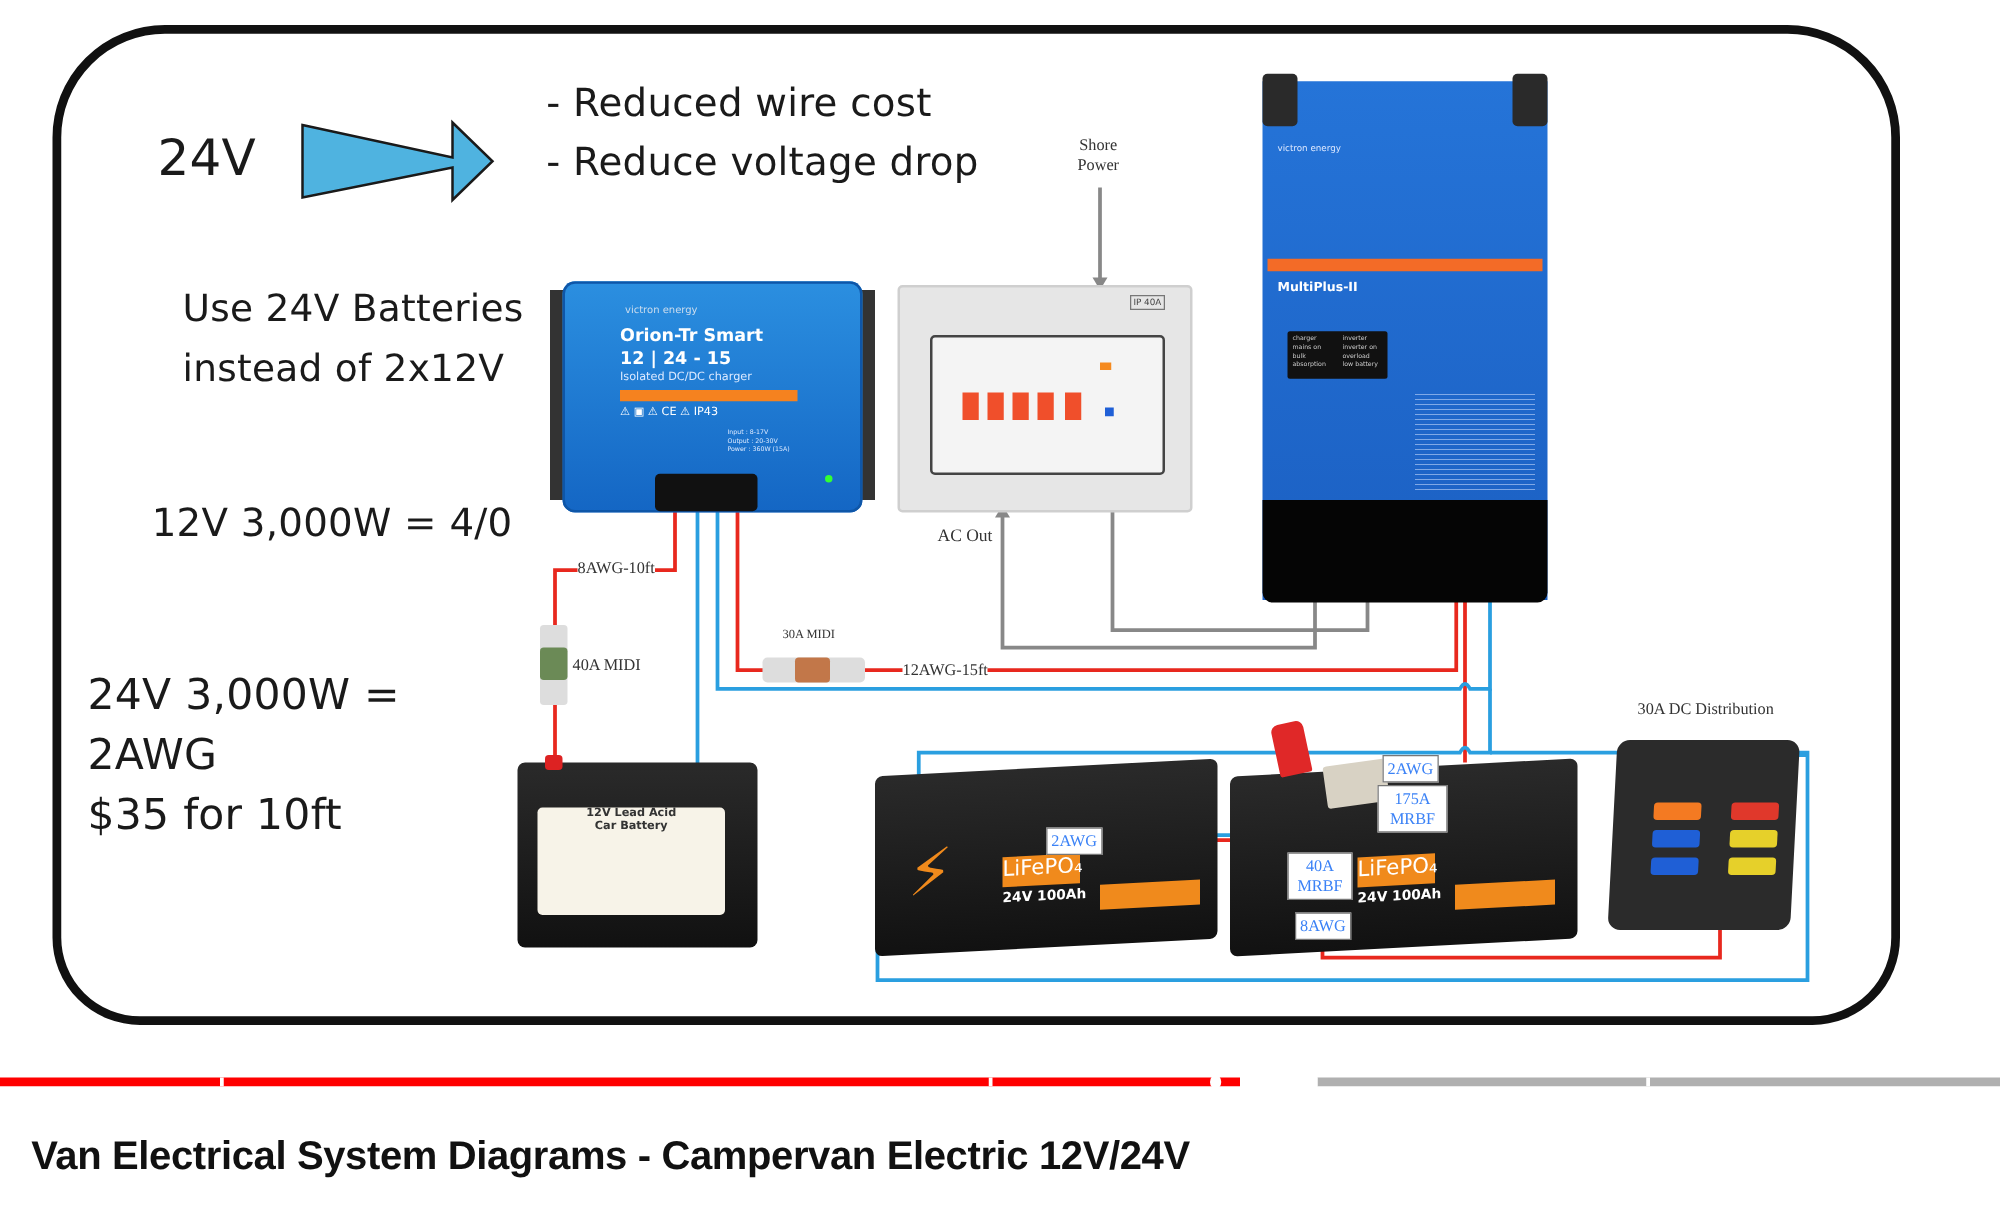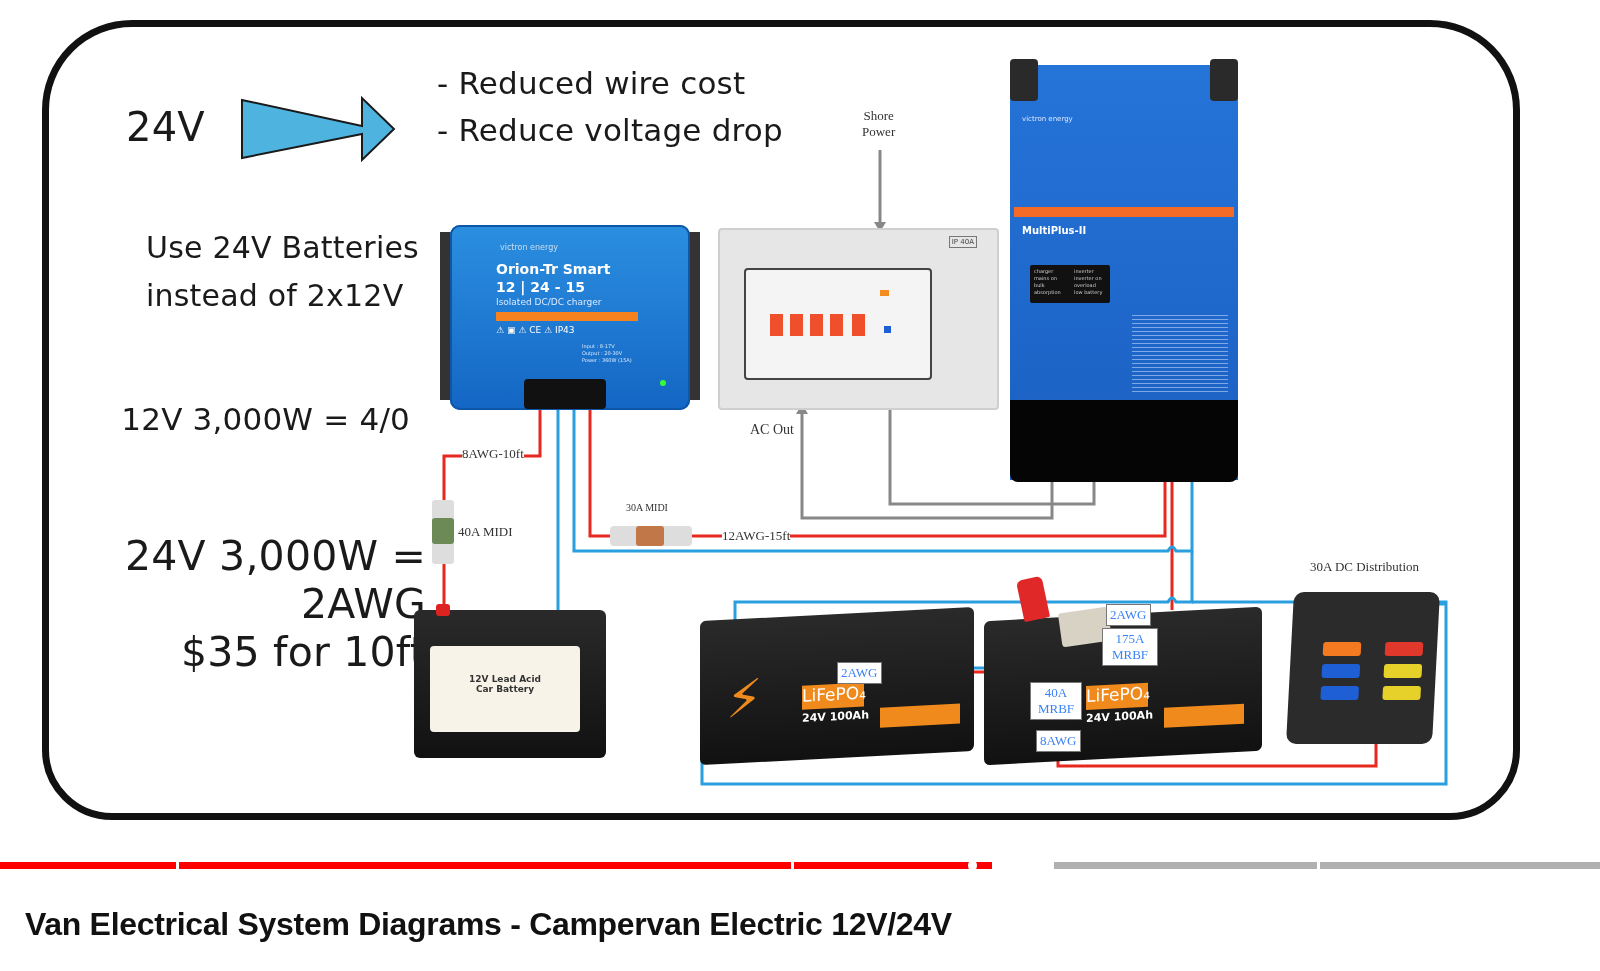--- a/index.html
+++ b/index.html
@@ -6,21 +6,21 @@
   body{width:1600px;height:971px;position:relative;overflow:hidden;font-family:"DejaVu Sans",sans-serif;}
   .abs{position:absolute;}
   #frame{position:absolute;left:42px;top:20px;width:1478px;height:800px;border:7px solid #111;border-radius:90px 90px 70px 70px;box-sizing:border-box;background:#fff;}
   .hand{font-family:"DejaVu Sans",sans-serif;color:#1a1a1a;letter-spacing:0.2px;}
   .serif{font-family:"Liberation Serif",serif;color:#333;}
   .label-box{background:#fff;border:1px solid #777;font-family:"Liberation Serif",serif;font-size:13px;color:#3b82f6;text-align:center;line-height:16px;padding:2px 3px;}
   
   .orion{left:450px;top:225px;width:240px;height:185px;background:linear-gradient(#2b8fe0,#1466c4);border-radius:10px;box-shadow:inset 0 0 0 2px #0e56a8;}
   .multi{left:1010px;top:65px;width:228px;height:415px;background:linear-gradient(#2574d8,#1b5fc2);}
   .multi-bottom{left:1010px;top:400px;width:228px;height:82px;background:#050505;border-radius:0 0 8px 8px;}
-  .acbox{left:718px;top:228px;width:232px;height:178px;background:#e6e6e6;border:2px solid #cfcfcf;border-radius:4px;padding-left:45px;}
+  .acbox{left:718px;top:228px;width:232px;height:178px;background:#e6e6e6;border:2px solid #cfcfcf;border-radius:4px;}
   .battery{background:linear-gradient(#2a2a2a,#111);border-radius:6px;}
   #progress-track{position:absolute;left:0;top:862px;width:1600px;height:7px;}
   .seg{position:absolute;top:0;height:7px;}
   #title{position:absolute;left:25px;top:906px;font-family:"Liberation Sans",sans-serif;font-weight:bold;font-size:32px;color:#111;letter-spacing:-0.3px;}
 </style>
 </head>
 <body>
 
 <div id="frame"></div>
 
@@ -35,21 +35,21 @@
 </div>
 
 <div class="abs hand" style="left:106px;top:224px;font-size:30px;line-height:48px;margin-left:40px;">
   <div>Use 24V Batteries</div>
   <div>instead of 2x12V</div>
 </div>
 
 <div class="abs hand" style="left:70px;top:395px;width:340px;text-align:right;font-size:31px;line-height:48px;">
   <div>12V 3,000W = 4/0</div>
 </div>
-<div class="abs hand" style="left:86px;top:532px;width:340px;text-align:right;font-size:41px;line-height:48px;">
+<div class="abs hand" style="left:70px;top:532px;width:340px;text-align:left;font-size:34px;line-height:48px;">
   <div>24V 3,000W = 2AWG</div>
   <div>$35 for 10ft</div>
 </div>
 
 <svg class="abs" style="left:0;top:0;" width="1600" height="850">
   <g fill="none" stroke-width="3">
 
     <path d="M880,150 L880,226" stroke="#888"></path>
     <polygon points="874,222 886,222 880,232" fill="#888" stroke="none"></polygon>
     <path d="M1052,450 L1052,518 L802,518 L802,408" stroke="#888"></path>
@@ -137,21 +137,21 @@
 <div class="abs serif" style="left:458px;top:524px;font-size:13px;">40A MIDI</div>
 <div class="abs serif" style="left:462px;top:446px;font-size:13px;background:#fff;">8AWG-10ft</div>
 <div class="abs" style="left:610px;top:526px;width:82px;height:20px;background:#ddd;border-radius:4px;">
   <div class="abs" style="left:26px;top:0;width:28px;height:20px;background:#c27749;border-radius:3px;"></div>
 </div>
 <div class="abs serif" style="left:626px;top:502px;font-size:10px;">30A MIDI</div>
 <div class="abs serif" style="left:722px;top:528px;font-size:13px;background:#fff;">12AWG-15ft</div>
 
 <div class="abs battery" style="left:414px;top:610px;width:192px;height:148px;">
   <div class="abs" style="left:16px;top:36px;width:150px;height:86px;background:#f7f3e8;border-radius:4px;font-size:9px;color:#333;text-align:center;">
-    <div style="padding-top:28px;font-weight:bold;">12V Lead Acid</div>
+    <div style="font-weight:bold;">12V Lead Acid</div>
     <div style="font-weight:bold;">Car Battery</div>
   </div>
   <div class="abs" style="left:22px;top:-6px;width:14px;height:12px;background:#d22;border-radius:3px;"></div>
 </div>
 
 <div class="abs battery" style="left:700px;top:614px;width:274px;height:144px;transform:skewY(-3deg);">
   <div class="abs" style="left:26px;top:50px;font-size:52px;color:#f08a1c;">⚡</div>
   <div class="abs" style="left:102px;top:70px;width:62px;height:24px;background:#f08a1c;color:#fff;font-size:17px;text-align:center;">LiFePO₄</div>
   <div class="abs" style="left:102px;top:96px;font-size:11px;color:#fff;font-weight:bold;">24V 100Ah</div>
   <div class="abs" style="left:180px;top:96px;width:80px;height:20px;background:#f08a1c;"></div>

